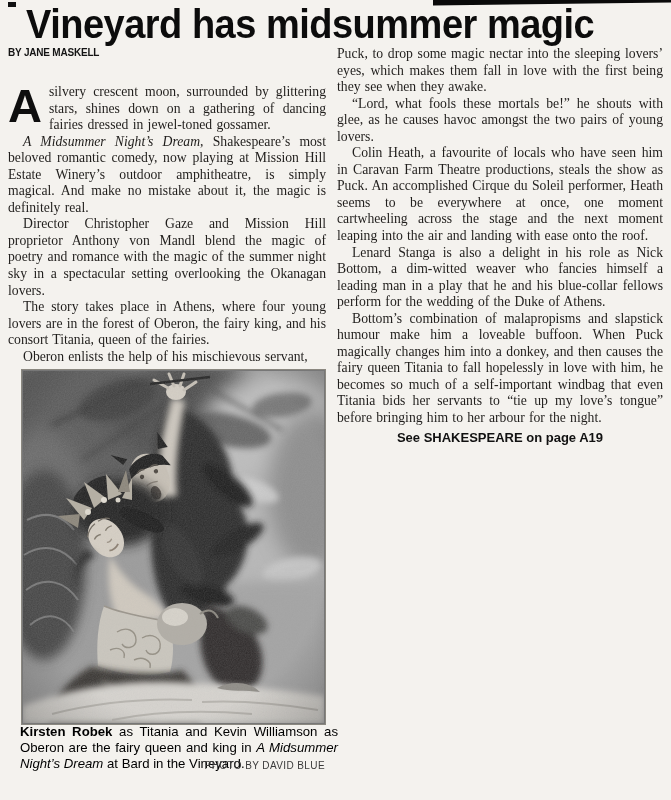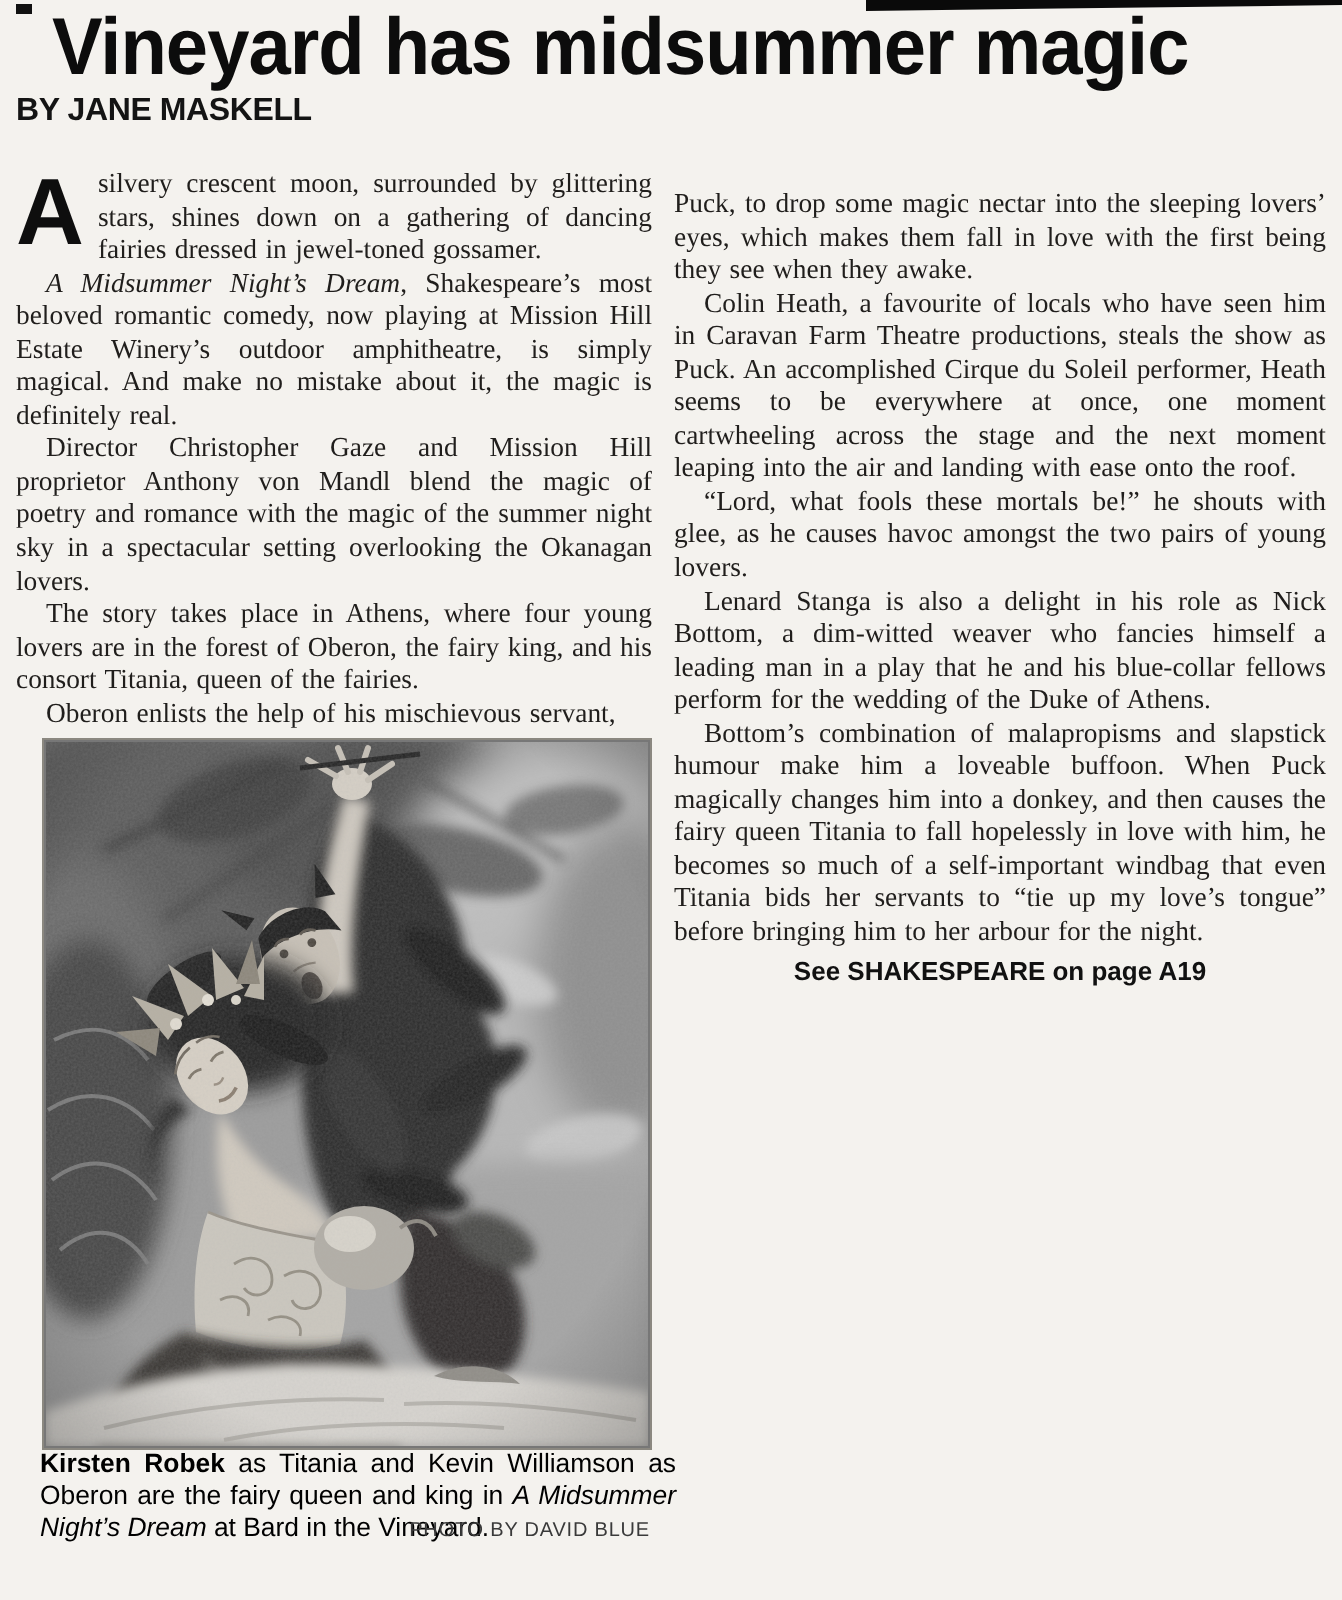--- a/index.html
+++ b/index.html
@@ -16,30 +16,30 @@
   
   .headline{
     position:absolute;left:26px;top:1px;width:642px;
     font-family:"Liberation Sans",sans-serif;font-weight:bold;
     font-size:38px;line-height:44px;letter-spacing:-.5px;color:#0c0c0c;
     transform:scale(1.0,1.06);transform-origin:top left;white-space:nowrap;
   }
   .byline{
     position:absolute;left:8px;top:47px;
     font-family:"Liberation Sans",sans-serif;font-weight:bold;
-    font-size:16px;letter-spacing:-.2px;color:#141414;
+    font-size:10px;letter-spacing:-.2px;color:#141414;
   }
   .tagline{
     position:absolute;left:8px;top:60px;
     font-style:italic;font-size:14.5px;color:#242220;
   }
   
   .col{position:absolute;text-align:justify;}
   .col-left{left:8px;top:84px;width:318px;}
-  .col-right{left:337px;top:46px;width:326px;margin-top:48px;}
+  .col-right{left:337px;top:46px;width:326px;}
   .para{margin:0;font-size:13.7px;line-height:16.55px;text-indent:15px;
     word-spacing:.06em;color:#201e1c;}
   .para.noindent{text-indent:0;}
   .dropcap{
     float:left;font-family:"Liberation Sans",sans-serif;font-weight:bold;
     font-size:47px;line-height:38px;padding:3px 7px 0 0;color:#0e0e0e;
   }
   .italic{font-style:italic;}
   .bold{font-weight:bold;}
   .jump-line{
@@ -82,22 +82,22 @@
   <div class="col col-left">
       <p class="para noindent"><span class="dropcap">A</span><span>silvery crescent moon, surrounded by glittering stars, shines down on a gathering of dancing fairies dressed in jewel-toned gossamer.</span></p>
       <p class="para"><span class="italic">A Midsummer Night’s Dream</span><span>, Shakespeare’s most beloved romantic comedy, now playing at Mission Hill Estate Winery’s outdoor amphitheatre, is simply magical. And make no mistake about it, the magic is definitely real.</span></p>
       <p class="para"><span>Director Christopher Gaze and Mission Hill proprietor Anthony von Mandl blend the magic of poetry and romance with the magic of the summer night sky in a spectacular setting overlooking the Okanagan lovers.</span></p>
       <p class="para"><span>The story takes place in Athens, where four young lovers are in the forest of Oberon, the fairy king, and his consort Titania, queen of the fairies.</span></p>
       <p class="para"><span>Oberon enlists the help of his mischievous servant,</span></p>
     </div>
   <div class="col col-right">
     <div>
         <p class="para noindent"><span>Puck, to drop some magic nectar into the sleeping lovers’ eyes, which makes them fall in love with the first being they see when they awake.</span></p>
+        <p class="para"><span>“Lord, what fools these mortals be!” he shouts with glee, as he causes havoc amongst the two pairs of young lovers.</span></p>
         <p class="para"><span>Colin Heath, a favourite of locals who have seen him in Caravan Farm Theatre productions, steals the show as Puck. An accomplished Cirque du Soleil performer, Heath seems to be everywhere at once, one moment cartwheeling across the stage and the next moment leaping into the air and landing with ease onto the roof.</span></p>
-        <p class="para"><span>“Lord, what fools these mortals be!” he shouts with glee, as he causes havoc amongst the two pairs of young lovers.</span></p>
         <p class="para"><span>Lenard Stanga is also a delight in his role as Nick Bottom, a dim-witted weaver who fancies himself a leading man in a play that he and his blue-collar fellows perform for the wedding of the Duke of Athens.</span></p>
         <p class="para"><span>Bottom’s combination of malapropisms and slapstick humour make him a loveable buffoon. When Puck magically changes him into a donkey, and then causes the fairy queen Titania to fall hopelessly in love with him, he becomes so much of a self-important windbag that even Titania bids her servants to “tie up my love’s tongue” before bringing him to her arbour for the night.</span></p>
       </div>
     <p class="jump-line">See SHAKESPEARE on page A19</p>
   </div>
 
   <div class="photo-frame">
     <svg width="303" height="354" viewBox="0 0 303 354">
       <defs>
         <filter id="b3" x="-30%" y="-30%" width="160%" height="160%">

